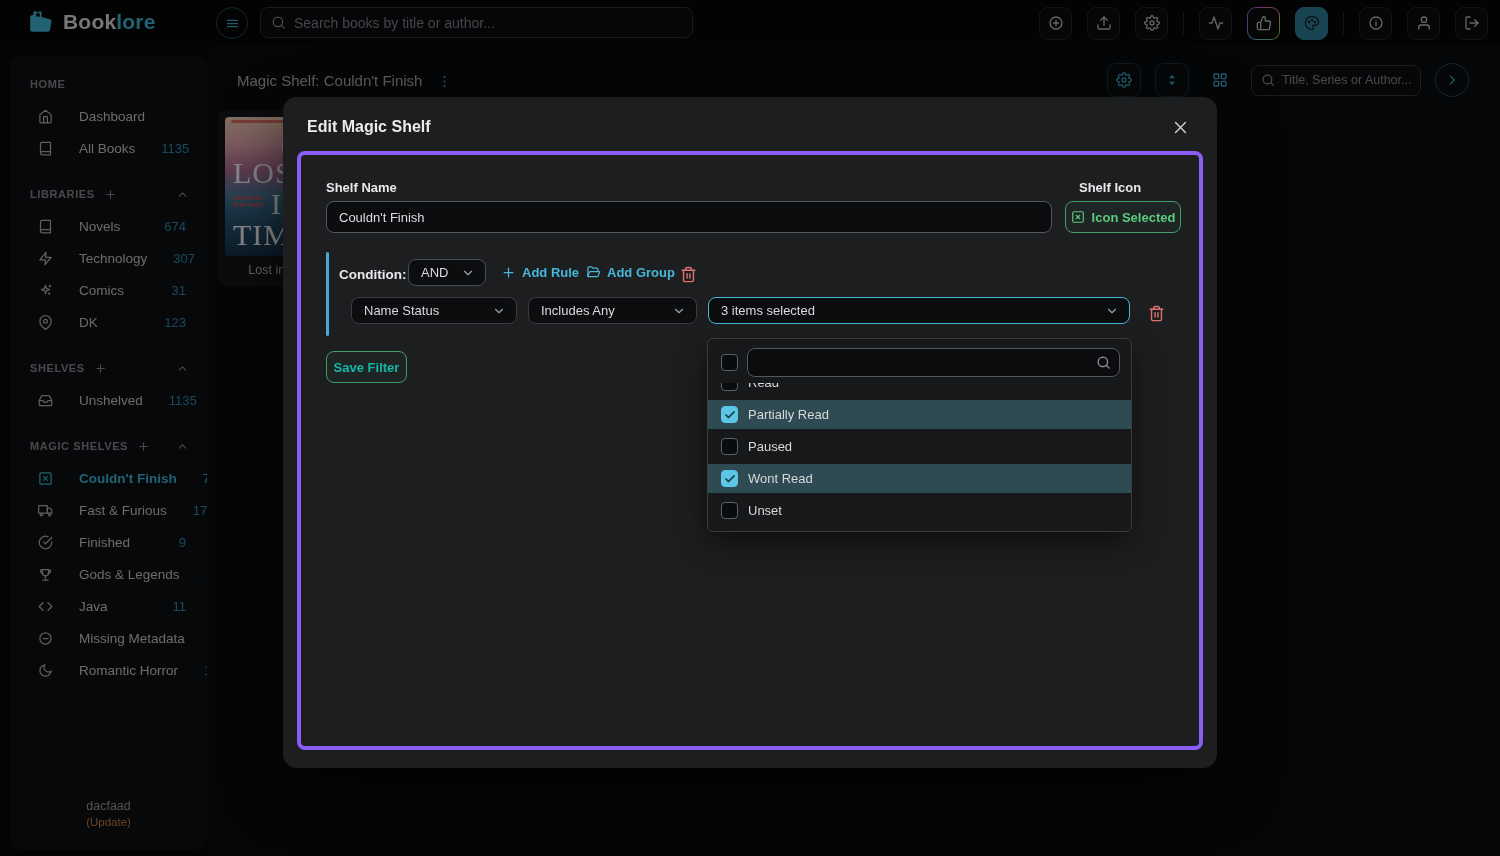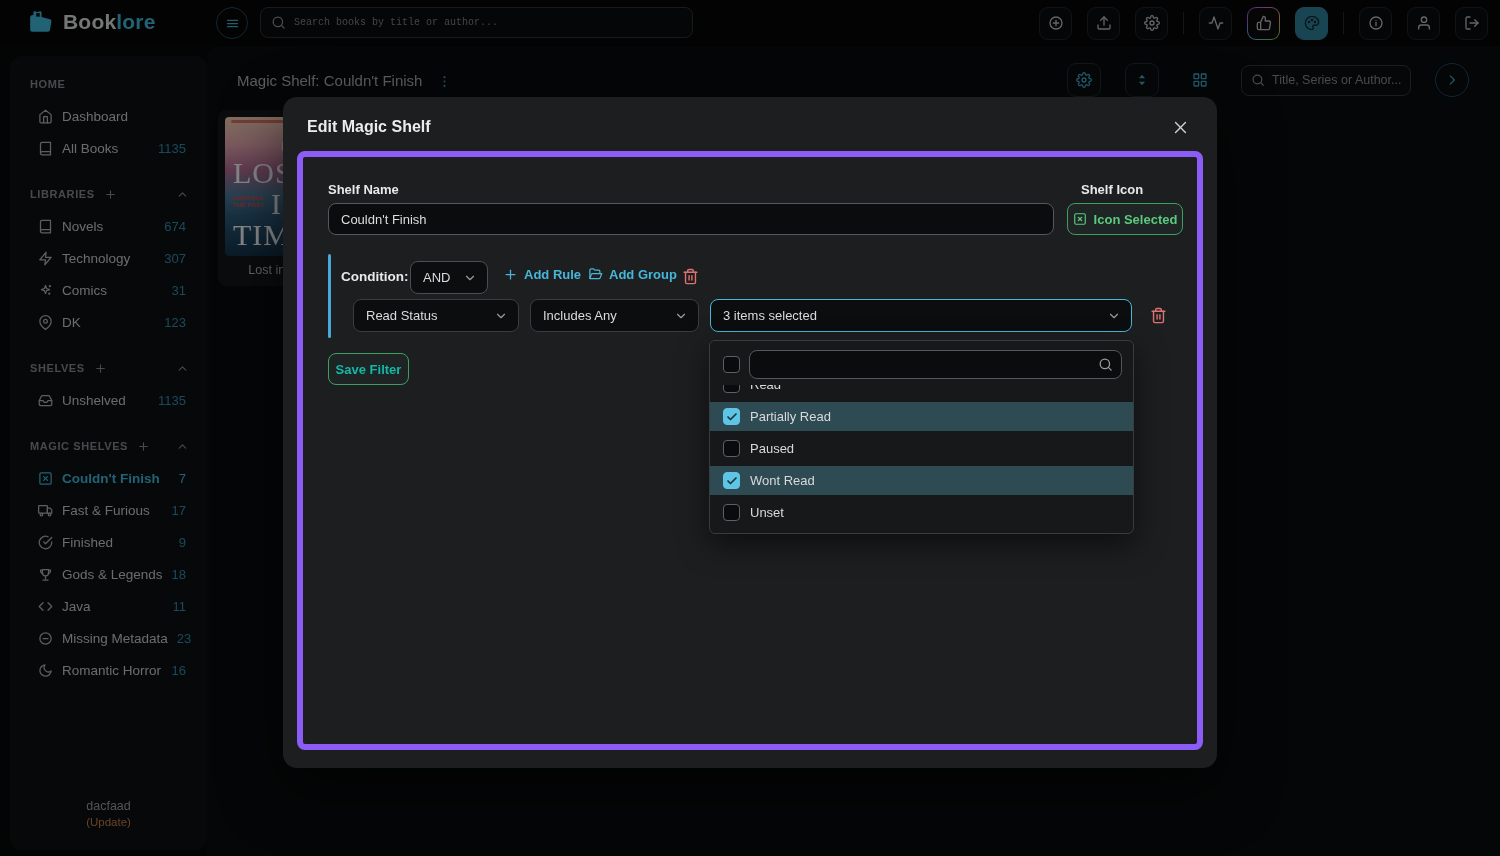--- a/index.html
+++ b/index.html
@@ -18,59 +18,59 @@
   .logo { position:absolute; left:28px; top:9px; display:flex; align-items:center; gap:9px; }
   .logo .ic { width:26px; height:26px; color:#3fb3d6; }
   .logo-text { font-size:21px; font-weight:700; letter-spacing:.2px; }
   .logo-text .lt1 { color:#d6d7d9; } .logo-text .lt2 { color:#3fb3d6; }
   .menu-btn { position:absolute; left:216px; top:7px; width:32px; height:32px; border-radius:50%;
     border:1px solid #1d4a5c; background:transparent; color:#3fa9c9; display:flex; align-items:center; justify-content:center; cursor:pointer; }
   .menu-btn .ic { width:15px; height:15px; }
   .tb-search { position:absolute; left:260px; top:7px; width:433px; height:31px; background:#0a0b0d;
     border:1px solid #2e3134; border-radius:8px; display:flex; align-items:center; padding:0 10px; gap:8px; }
   .tb-search .ic { width:15px; height:15px; color:#8a8d91; }
-  .tb-search input { flex:1; background:transparent; border:none; outline:none; color:#a16207; font-size:10px; font-family:Liberation Mono, monospace; }
+  .tb-search input { flex:1; background:transparent; border:none; outline:none; color:#a16207; font-size:14px; font-family:Liberation Sans, sans-serif; }
   .tb-search input::placeholder { color:#7c7f84; }
   .tb-actions { position:absolute; right:12px; top:6px; height:34px; display:flex; align-items:center; gap:15px; }
   .tb-btn { width:33px; height:33px; border-radius:9px; border:1px solid #222427; background:#0a0b0d;
     color:#b7b9bc; display:flex; align-items:center; justify-content:center; cursor:pointer; }
   .tb-btn .ic { width:16px; height:16px; }
   .tb-btn.rainbow { border:1px solid transparent;
     background:linear-gradient(#0b0c0e,#0b0c0e) padding-box,
       conic-gradient(#c85fd4,#e2a755,#7ac25c,#55b7e2,#9a55e2,#c85fd4) border-box; }
   .tb-btn.active { background:#2e7d96; border-color:#2e7d96; color:#10272e; }
   .tb-divider { width:1px; height:22px; background:#27292b; }
 
   
   .sidebar { position:absolute; left:10px; top:56px; width:197px; height:794px;
     background:#0e1012; border-radius:12px; padding-top:14px; z-index:1; }
   .side-sec { height:28px; display:flex; align-items:center; gap:9px; padding:0 18px 0 20px; margin-bottom:2px; }
   .sec-label { font-size:11px; font-weight:700; letter-spacing:.6px; color:#83868a; }
   .sec-ic { width:13px; height:13px; color:#83868a; cursor:pointer; }
   .sec-spacer { flex:1; }
-  .side-item { height:32px; margin:0 6px; padding:0 15px 0 22px; display:flex; align-items:center; gap:9px;
+  .side-item { height:32px; margin:0 6px; padding:0 15px 0 22px; display:flex; align-items:center; gap:26px;
     border-radius:8px; cursor:pointer; color:#c2c4c6; }
   .side-item .ic { width:15px; height:15px; color:#a9abae; }
   .side-item .lbl { font-size:13.5px; white-space:nowrap; }
   .side-item .cnt { margin-left:auto; font-size:13px; color:#2d87a8; }
   .side-item.active { color:#3ab4d4; font-weight:700; }
   .side-item.active .ic { color:#3ab4d4; }
   .side-item.active .cnt { color:#3ab4d4; font-weight:400; }
   .side-gap { height:16px; }
   .side-footer { position:absolute; bottom:22px; left:0; right:0; text-align:center; }
   .side-footer .ver { font-size:12.5px; color:#97999c; }
   .side-footer .upd { font-size:11.5px; color:#c07a45; margin-top:3px; cursor:pointer; }
 
   
   .main { position:absolute; left:207px; top:46px; right:0; bottom:0; background:#0a0b0d; border-top-left-radius:12px; z-index:1; }
   .content-title { position:absolute; left:30px; top:26px; font-size:15px; color:#a8aaad; }
   .title-dots { position:absolute; left:224px; top:22px; width:26px; height:26px; color:#4a8fae;
     display:flex; align-items:center; justify-content:center; background:none; border:none; cursor:pointer; }
   .title-dots .ic { width:15px; height:15px; }
-  .hdr-controls { position:absolute; top:17px; right:31px; display:flex; align-items:center; gap:24px; }
+  .hdr-controls { position:absolute; top:17px; right:31px; display:flex; align-items:center; gap:14px; }
   .hc-btn { width:34px; height:34px; border-radius:9px; border:1px solid #1f2e36; background:#0c0e10;
     color:#3fa9c9; display:flex; align-items:center; justify-content:center; cursor:pointer; }
   .hc-btn .ic { width:16px; height:16px; }
   .hc-btn.plain { border:none; background:transparent; }
   .hdr-search { width:170px; height:31px; background:#0c0d0f; border:1px solid #33363a; border-radius:8px;
     display:flex; align-items:center; gap:7px; padding:0 9px; }
   .hdr-search .ic { width:14px; height:14px; color:#8a8d91; }
   .hdr-search input { width:100%; background:transparent; border:none; outline:none; color:#c9cbce; font-size:12.5px; font-family:inherit; }
   .hdr-search input::placeholder { color:#84878b; }
   .hc-circle { width:34px; height:34px; border-radius:50%; border:1px solid #1c4860; background:transparent;
@@ -95,33 +95,33 @@
 
   
   .overlay { position:absolute; inset:0; background:rgba(0,0,0,.45); z-index:10; }
   .modal { position:absolute; left:283px; top:97px; width:934px; height:671px; background:#1d1e20;
     border-radius:14px; box-shadow:0 20px 60px rgba(0,0,0,.6); z-index:20; }
   .modal-head { display:flex; align-items:center; padding:15px 22px 0 24px; }
   .modal-title { flex:1; font-size:16px; font-weight:700; color:#ececee; }
   .modal-close { width:30px; height:30px; background:none; border:none; color:#cfd0d2;
     display:flex; align-items:center; justify-content:center; cursor:pointer; }
   .modal-close .ic { width:17px; height:17px; }
-  .card { position:absolute; left:14px; right:14px; top:54px; bottom:18px; border:6px solid #8b5cf6; border-radius:8px; }
+  .card { position:absolute; left:14px; right:14px; top:54px; bottom:18px; border:4px solid #8b5cf6; border-radius:8px; }
 
   .fld-label { position:absolute; font-size:13px; font-weight:700; color:#e8e9eb; }
   .txt-input { position:absolute; height:32px; background:#0b0c0d; border:1px solid #54585c; border-radius:8px;
     color:#dcdde0; font-size:13px; font-family:inherit; padding:0 12px; outline:none; }
   .icon-sel-btn { position:absolute; left:764px; top:46px; width:116px; height:32px; border-radius:8px;
     border:1px solid #3f9e63; background:rgba(63,158,99,.06); color:#5bc97f; font-size:13px; font-weight:600;
     display:flex; align-items:center; justify-content:center; gap:7px; cursor:pointer; font-family:inherit; }
   .icon-sel-btn .ic { width:14px; height:14px; }
 
   .group-bar { position:absolute; left:25px; top:97px; width:3px; height:84px; background:#4aa8d8; border-radius:2px; }
   .cond-label { position:absolute; left:38px; top:112px; font-size:13.5px; font-weight:700; color:#e8e9eb; }
-  .fake-select { position:absolute; height:33px; background:#0c0d0f; border:1px solid #4a4e52; border-radius:8px;
+  .fake-select { position:absolute; height:27px; background:#0c0d0f; border:1px solid #4a4e52; border-radius:8px;
     display:flex; align-items:center; padding:0 10px 0 12px; gap:8px; cursor:pointer; color:#dadbde; font-size:13px; }
   .fake-select .val { flex:1; white-space:nowrap; overflow:hidden; }
   .fake-select .ic { width:14px; height:14px; color:#9a9da1; }
   .fake-select.dim { border-color:#3a3c3f; }
   .fake-select.accent { border-color:#46b7d8; }
   .link-btn { position:absolute; display:flex; align-items:center; gap:6px; background:none; border:none;
     color:#46b7d8; font-size:13px; font-weight:600; cursor:pointer; font-family:inherit; }
   .link-btn .ic { width:15px; height:15px; }
   .trash-btn { position:absolute; width:17px; height:17px; color:#de7272; background:none; border:none; cursor:pointer; padding:0; }
   .save-btn { position:absolute; left:25px; top:196px; width:81px; height:32px; border-radius:8px;
@@ -606,21 +606,21 @@
     <button class="trash-btn" style="left:379px;top:111px;"><span class="ic">
           <svg viewBox="0 0 24 24" fill="none" stroke="currentColor" stroke-width="2" stroke-linecap="round" stroke-linejoin="round">
             <polyline points="3 6 5 6 21 6"></polyline>
             <path d="M19 6v14a2 2 0 0 1-2 2H7a2 2 0 0 1-2-2V6m3 0V4a2 2 0 0 1 2-2h4a2 2 0 0 1 2 2v2"></path>
             <line x1="10" y1="11" x2="10" y2="17"></line>
             <line x1="14" y1="11" x2="14" y2="17"></line>
           </svg>
         </span></button>
 
     <div class="fake-select dim" style="left:50px;top:142px;width:166px;">
-      <span class="val">Read Status</span>
+      <span class="val">Name Status</span>
       <span class="ic">
           <svg viewBox="0 0 24 24" fill="none" stroke="currentColor" stroke-width="2" stroke-linecap="round" stroke-linejoin="round">
             <polyline points="6 9 12 15 18 9"></polyline>
           </svg>
         </span>
     </div>
     <div class="fake-select dim" style="left:227px;top:142px;width:169px;">
       <span class="val">Includes Any</span>
       <span class="ic">
           <svg viewBox="0 0 24 24" fill="none" stroke="currentColor" stroke-width="2" stroke-linecap="round" stroke-linejoin="round">

